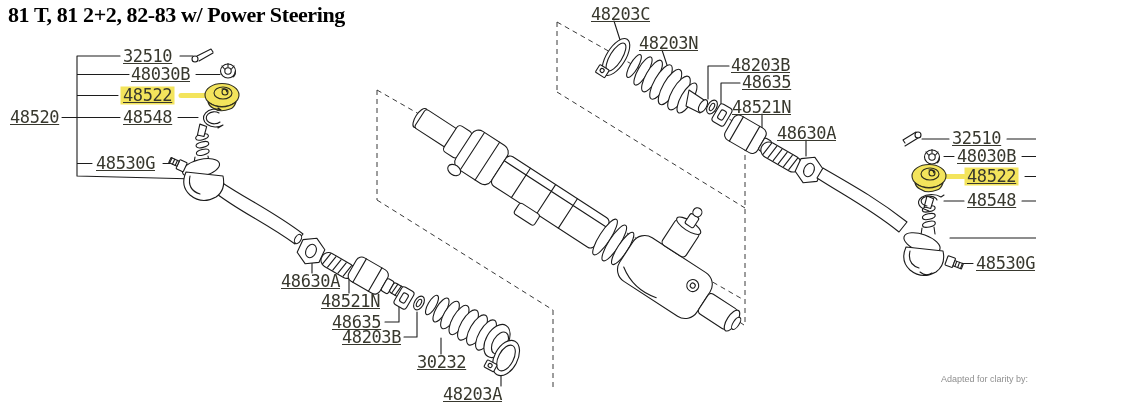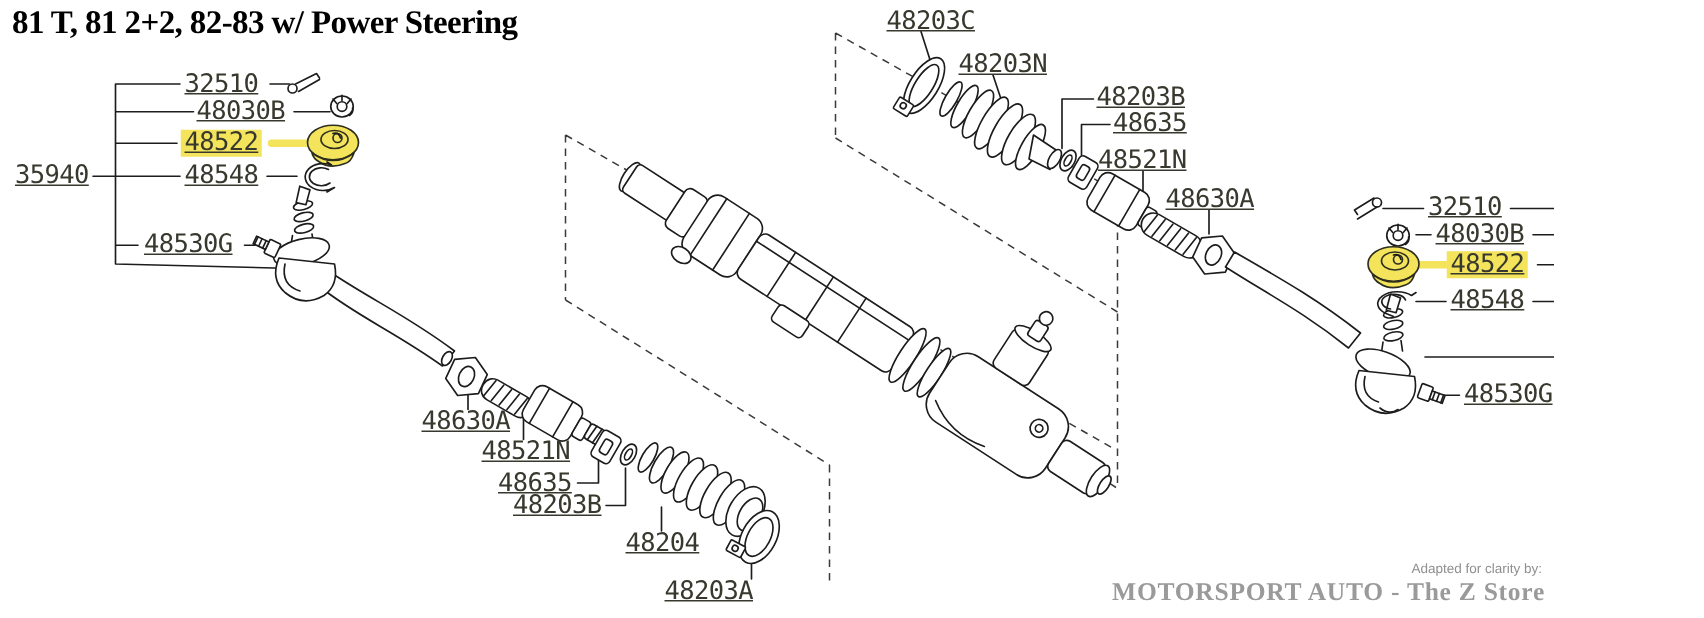--- a/index.html
+++ b/index.html
@@ -245,41 +245,40 @@
     <rect class="pw" x="954" y="260.5" width="9" height="5.5"></rect>
     <path class="ln" d="M956,260.5 v5.5 M959,260.5 v5.5 M962,260.5 v5.5"></path>
   </g>
 </svg>
 
 <div class="title">81 T, 81 2+2, 82-83 w/ Power Steering</div>
 
 <div class="label" style="left:123px;top:50px">32510</div>
 <div class="label" style="left:131px;top:68px">48030B</div>
 <div class="label hl" style="left:123px;top:89px">48522</div>
-<div class="label" style="left:10px;top:111px">35940</div>
+<div class="label" style="left:10px;top:111px">48520</div>
 <div class="label" style="left:123px;top:111px">48548</div>
 <div class="label" style="left:96px;top:157px">48530G</div>
 
 <div class="label" style="left:281px;top:275px">48630A</div>
 <div class="label" style="left:321px;top:295px">48521N</div>
 <div class="label" style="left:332px;top:316px">48635</div>
 <div class="label" style="left:342px;top:331px">48203B</div>
-<div class="label" style="left:417px;top:356px">48204</div>
+<div class="label" style="left:417px;top:356px">30232</div>
 <div class="label" style="left:443px;top:388px">48203A</div>
 
 <div class="label" style="left:591px;top:8px">48203C</div>
 <div class="label" style="left:639px;top:37px">48203N</div>
 <div class="label" style="left:731px;top:59px">48203B</div>
 <div class="label" style="left:742px;top:76px">48635</div>
 <div class="label" style="left:732px;top:101px">48521N</div>
 <div class="label" style="left:777px;top:127px">48630A</div>
 
 <div class="label" style="left:952px;top:132px">32510</div>
 <div class="label" style="left:957px;top:150px">48030B</div>
 <div class="label hl" style="left:967px;top:170px">48522</div>
 <div class="label" style="left:1076px;top:177px">41890</div>
 <div class="label" style="left:967px;top:194px">48548</div>
 <div class="label" style="left:976px;top:257px">48530G</div>
 
 <div class="wm1">Adapted for clarity by:</div>
-<div class="wm2">MOTORSPORT AUTO - The Z Store</div>
 
 </div>
 
 </body></html>

